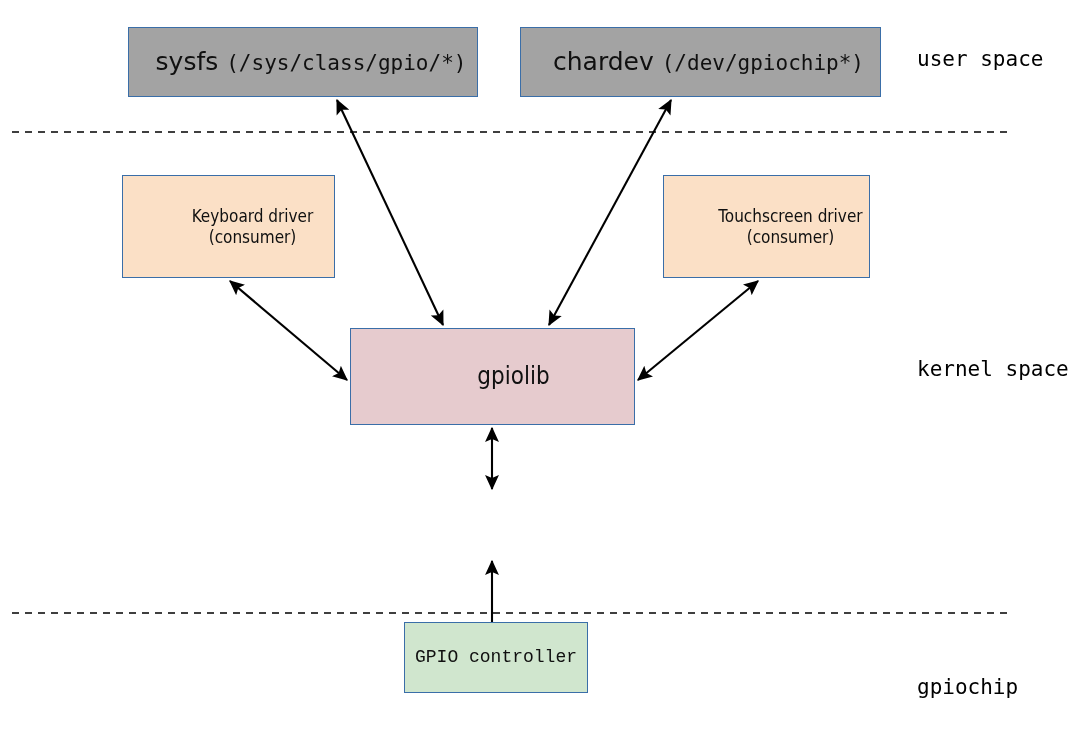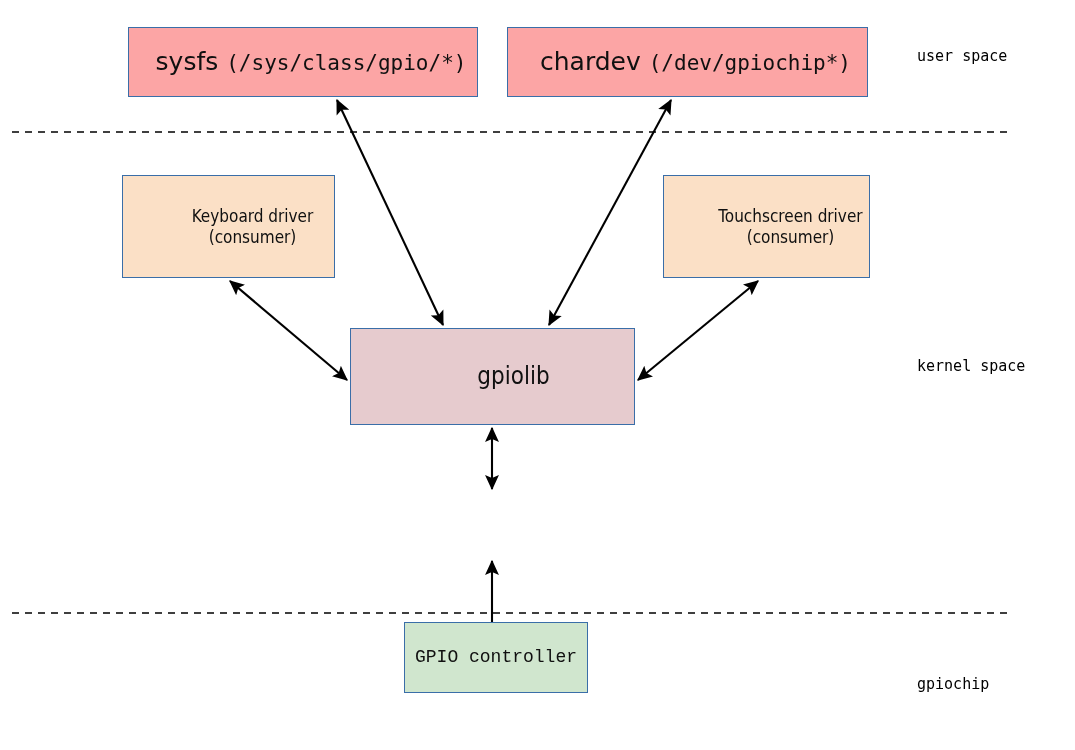--- a/index.html
+++ b/index.html
@@ -35,21 +35,21 @@
     align-items: center;
     justify-content: center;
     text-align: center;
     color: #101010;
     z-index: 10;
     line-height: 1.18;
   }
   .node .lbl { display: block; width: 100%; }
 
   .n-sysfs, .n-chardev {
-    background: #fca5a5;
+    background: #a3a3a3;
     font-size: 25px;
     font-family: "DejaVu Sans", sans-serif;
     padding-left: 16px;
   }
   .n-sysfs .mono, .n-chardev .mono {
     font-family: "DejaVu Sans Mono", monospace;
     font-size: 21px;
   }
 
   .n-consumer {
@@ -69,21 +69,21 @@
   }
   .n-hw {
     background: #d0e6ce;
     font-size: 18px;
     font-family: "DejaVu Sans Condensed", "Liberation Sans Narrow", "Liberation Sans", sans-serif;
   }
 
   .zone-label {
     position: absolute;
     font-family: "DejaVu Sans Mono", monospace;
-    font-size: 15px;
+    font-size: 21px;
     color: #000000;
     white-space: nowrap;
     z-index: 10;
   }
 
   .sub { display: block; padding-left: 48px; }
 </style>
 </head>
 <body>
 
@@ -111,21 +111,21 @@
 
     <line x1="492" y1="428" x2="492" y2="489" stroke="#000000" stroke-width="2.1" marker-start="url(#ahead)" marker-end="url(#ahead)"></line>
 
     <line x1="492" y1="561" x2="492" y2="648" stroke="#000000" stroke-width="2.1" marker-start="url(#ahead)" marker-end="url(#ahead)"></line>
   </svg>
 
   <div class="node n-sysfs" style="left:128px; top:27px; width:350px; height:70px;">
     <span class="lbl"><span>sysfs</span> <span class="mono">(/sys/class/gpio/*)</span></span>
   </div>
 
-  <div class="node n-chardev" style="left:507px; top:27px; width:361px; height:70px;">
+  <div class="node n-chardev" style="left:520px; top:27px; width:361px; height:70px;">
     <span class="lbl"><span>chardev</span> <span class="mono">(/dev/gpiochip*)</span></span>
   </div>
 
   <div class="node n-consumer" style="left:122px; top:175px; width:213px; height:103px;">
     <span class="lbl">
       <span class="sub">Keyboard driver</span>
       <span class="sub">(consumer)</span>
     </span>
   </div>
 

